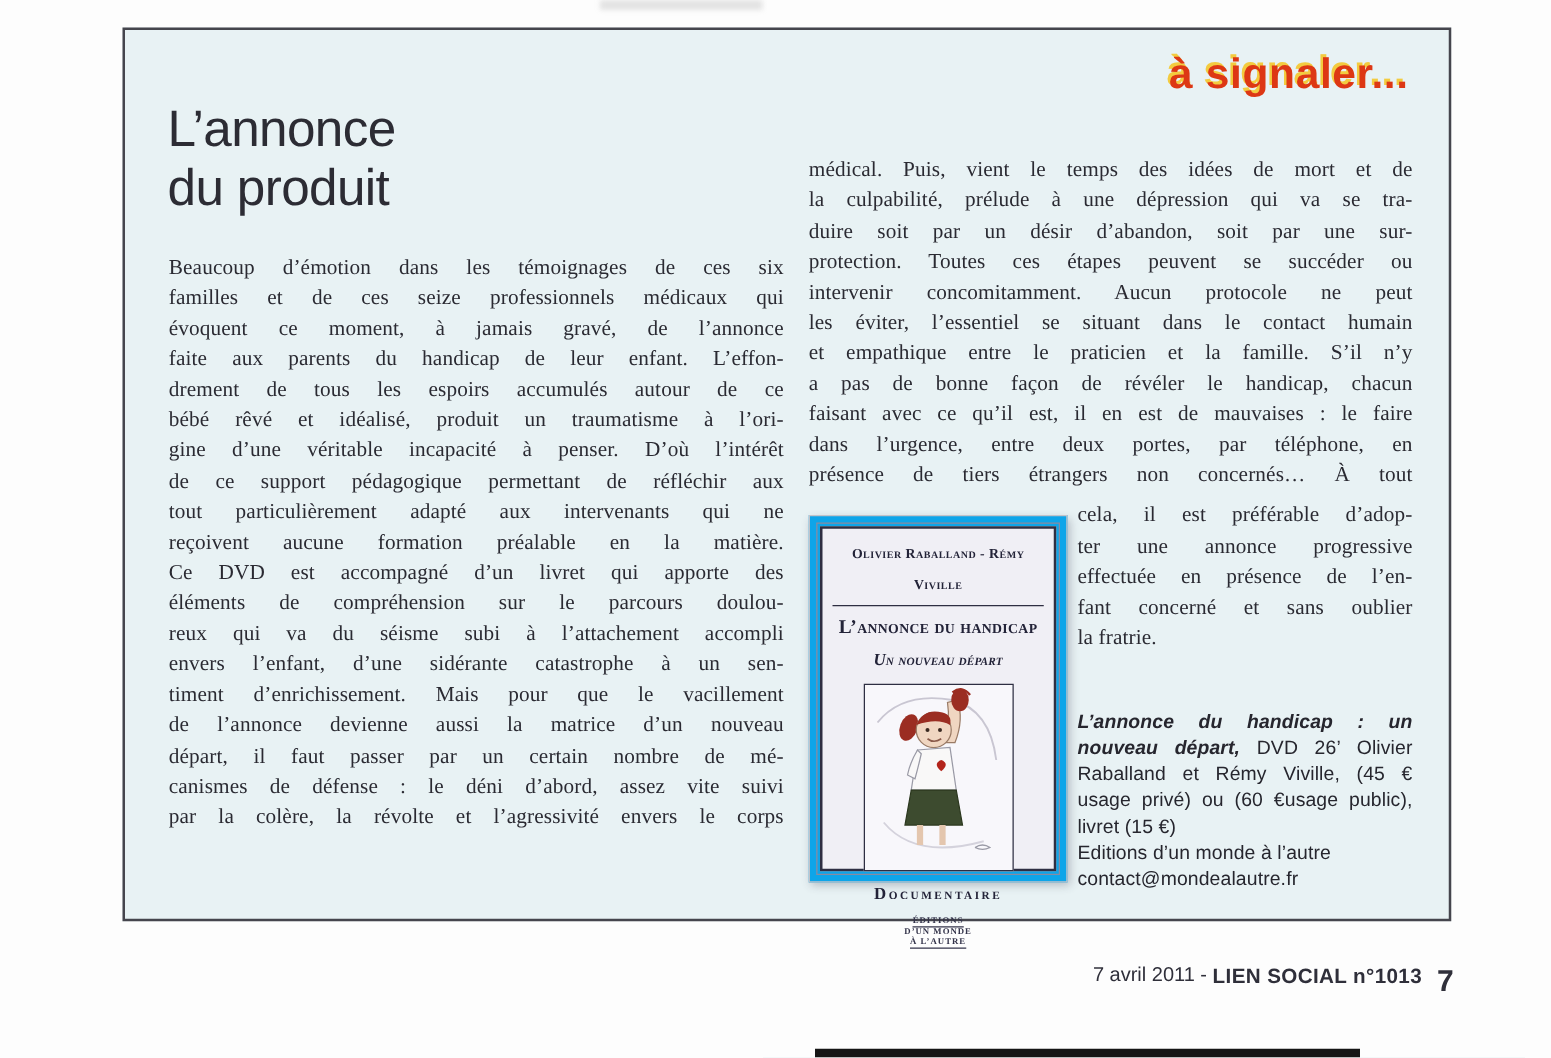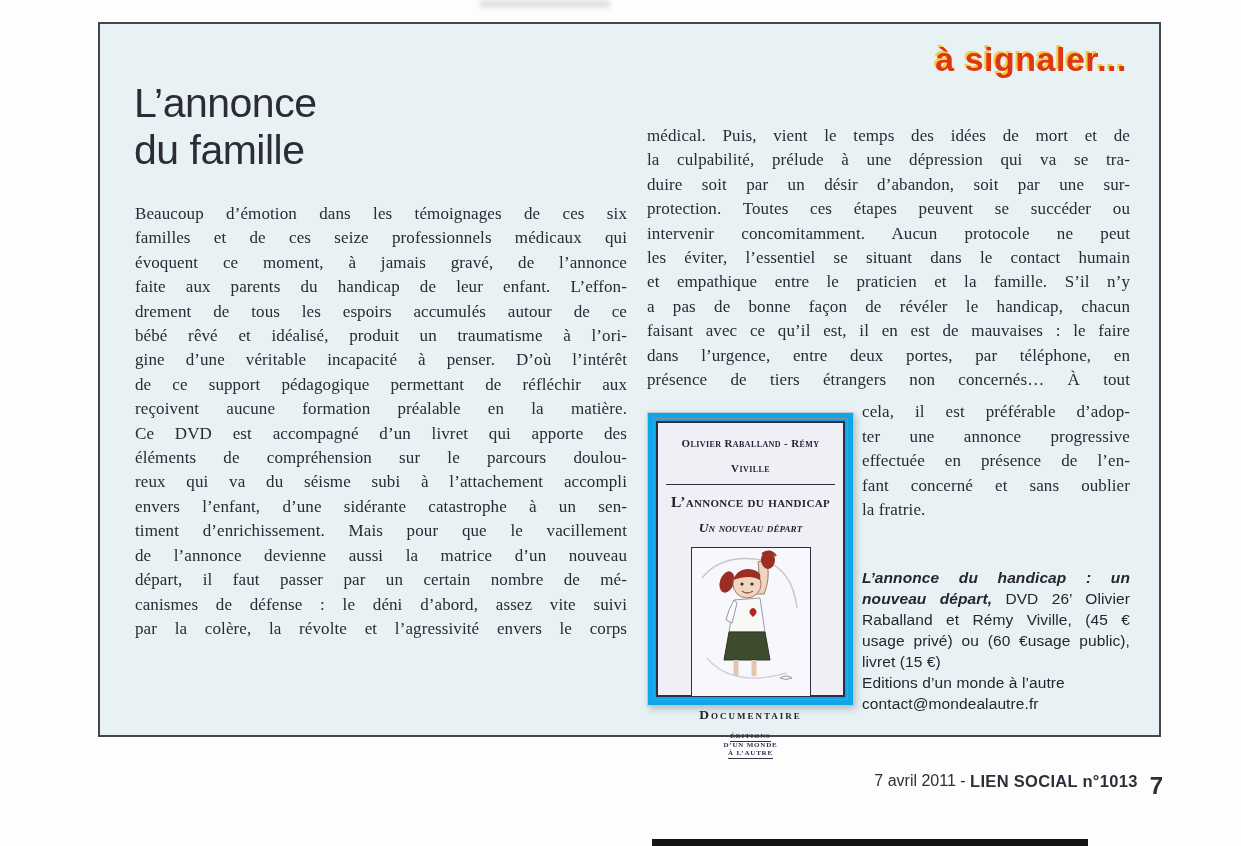--- a/index.html
+++ b/index.html
@@ -130,32 +130,33 @@
 
 <div class="page">
   <div class="scan-smudge"></div>
 
   <div class="panel">
 
     <div class="section-label">à signaler...</div>
 
     <div class="title">
       <div>L’annonce</div>
-      <div>du famille</div>
+      <div>du produit</div>
     </div>
 
     <div class="col col1">
         <div class="tline">Beaucoup d’émotion dans les témoignages de ces six</div>
         <div class="tline">familles et de ces seize professionnels médicaux qui</div>
         <div class="tline">évoquent ce moment, à jamais gravé, de l’annonce</div>
         <div class="tline">faite aux parents du handicap de leur enfant. L’effon-</div>
         <div class="tline">drement de tous les espoirs accumulés autour de ce</div>
         <div class="tline">bébé rêvé et idéalisé, produit un traumatisme à l’ori-</div>
         <div class="tline">gine d’une véritable incapacité à penser. D’où l’intérêt</div>
         <div class="tline">de ce support pédagogique permettant de réfléchir aux</div>
+        <div class="tline">tout particulièrement adapté aux intervenants qui ne</div>
         <div class="tline">reçoivent aucune formation préalable en la matière.</div>
         <div class="tline">Ce DVD est accompagné d’un livret qui apporte des</div>
         <div class="tline">éléments de compréhension sur le parcours doulou-</div>
         <div class="tline">reux qui va du séisme subi à l’attachement accompli</div>
         <div class="tline">envers l’enfant, d’une sidérante catastrophe à un sen-</div>
         <div class="tline">timent d’enrichissement. Mais pour que le vacillement</div>
         <div class="tline">de l’annonce devienne aussi la matrice d’un nouveau</div>
         <div class="tline">départ, il faut passer par un certain nombre de mé-</div>
         <div class="tline">canismes de défense : le déni d’abord, assez vite suivi</div>
         <div class="tline">par la colère, la révolte et l’agressivité envers le corps</div>

